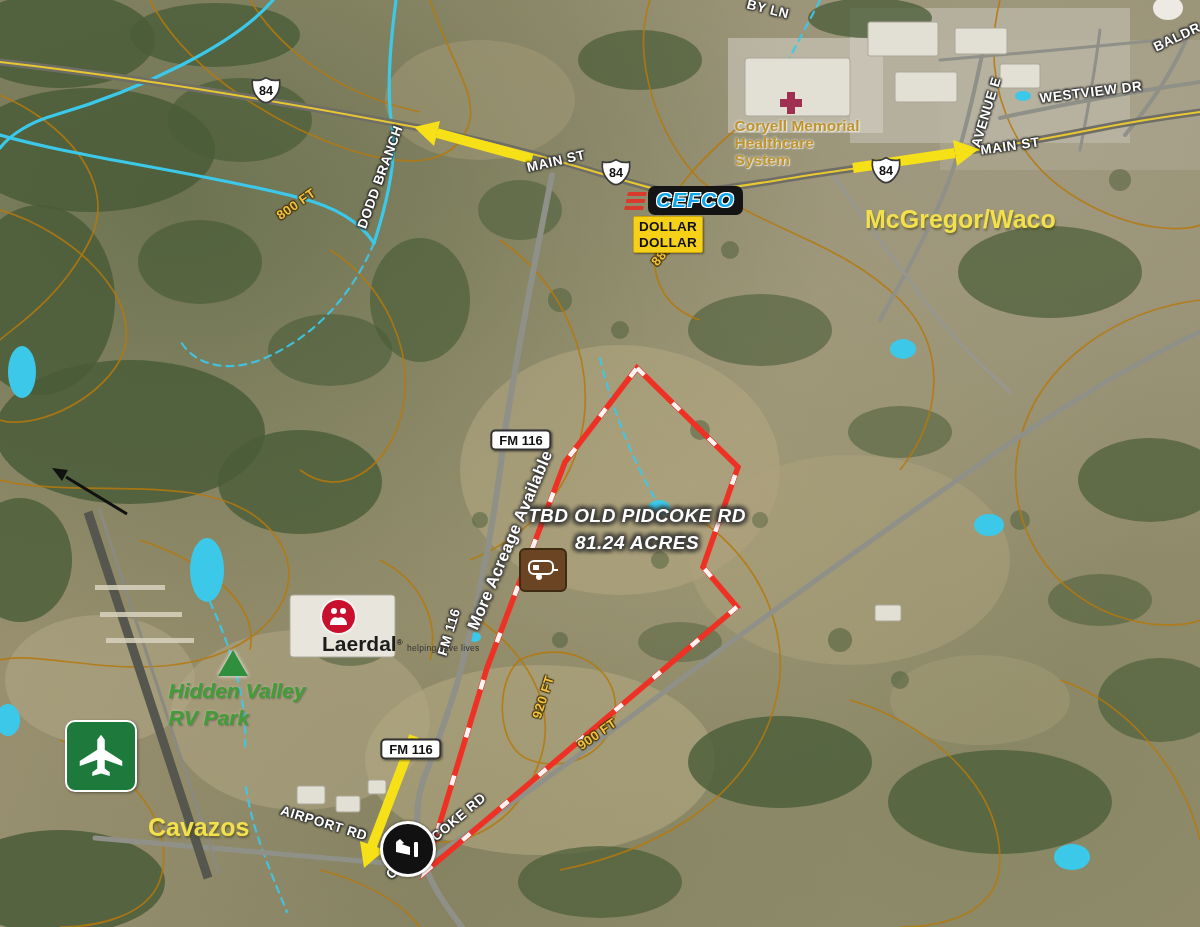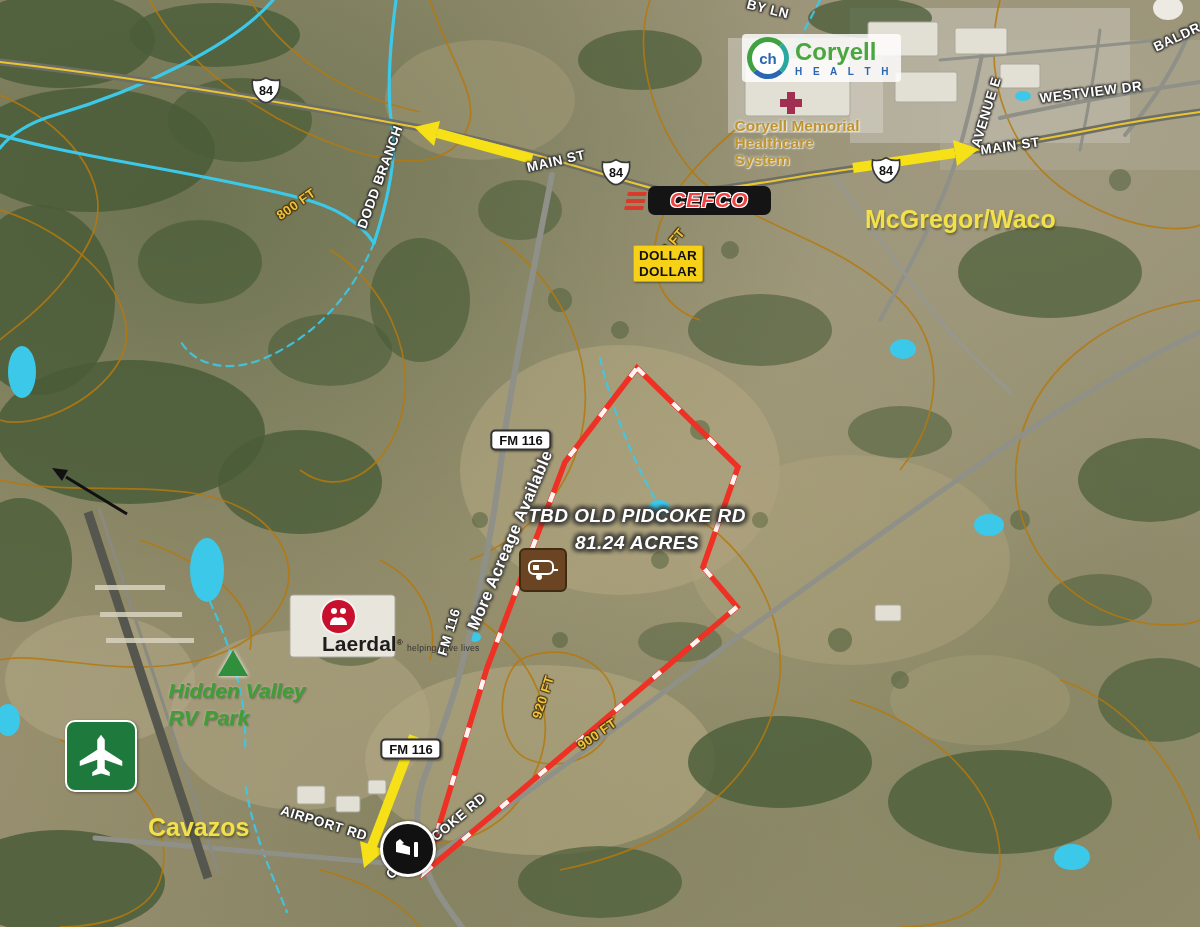--- a/index.html
+++ b/index.html
@@ -28,21 +28,21 @@
     text-shadow:0 0 5px #3a3a38,0 0 5px #3a3a38,2px 2px 4px #3a3a38,-2px -2px 4px #3a3a38,2px -2px 4px #3a3a38,-2px 2px 4px #3a3a38;font-style:italic;}
   .more-lbl{color:#fff;font-weight:700;font-size:16.5px;letter-spacing:.4px;
     text-shadow:1px 1px 3px #333,-1px -1px 3px #333,1px -1px 3px #333,-1px 1px 3px #333;}
   .hv-lbl{color:#3f9e35;font-weight:700;font-style:italic;font-size:21px;text-align:left;line-height:1.3;
     text-shadow:1px 1px 2px rgba(0,0,0,.35),0 0 3px rgba(255,255,255,.35);}
   .cmhs-lbl{color:#bd9430;font-weight:800;font-size:15.5px;text-align:left;line-height:1.1;
     text-shadow:0 0 3px rgba(255,255,255,.85),1px 1px 1px rgba(255,255,255,.6);}
   .cefco{position:absolute;display:flex;align-items:center;}
   .cefco .stripes{display:flex;flex-direction:column;gap:3px;margin-right:3px;transform:skewX(-12deg);}
   .cefco .stripes i{display:block;width:19px;height:4px;background:#d93a2b;border-radius:1px;}
-  .cefco .pill{background:#141414;border-radius:7px;padding:2px 22px 3px;color:#ef4444;font-weight:800;
+  .cefco .pill{background:#141414;border-radius:7px;padding:2px 8px 3px;color:#0ea5e9;font-weight:800;
     font-size:21px;letter-spacing:1px;font-style:italic;
     text-shadow:0 0 1px #fff,1px 1px 0 #fff,-1px -1px 0 #fff,1px -1px 0 #fff,-1px 1px 0 #fff;}
   .dg{position:absolute;background:#f7d117;border:1px solid #caa60a;border-radius:2px;padding:2px 5px;
     color:#111;font-weight:800;font-size:13.5px;line-height:1.15;text-align:center;letter-spacing:.3px;
     box-shadow:1px 1px 2px rgba(0,0,0,.4);}
   .coryell{position:absolute;display:flex;align-items:center;background:rgba(255,255,255,.82);
     border-radius:4px;padding:3px 8px 3px 5px;}
   .coryell .ring{width:32px;height:32px;border-radius:50%;border:5px solid #3fa13f;
     border-right-color:#2ba8a0;border-bottom-color:#2b66b3;display:flex;align-items:center;
     justify-content:center;margin-right:6px;background:#fff;}
@@ -291,34 +291,25 @@
 
   <div class="cefco" style="left:626px;top:186px">
     <span class="stripes">
         <i></i>
         <i></i>
         <i></i>
       </span>
     <span class="pill">CEFCO</span>
   </div>
 
-  <div class="dg" style="left:633px;top:245px">
+  <div class="dg" style="left:633px;top:216px">
     <div>DOLLAR</div>
     <div>DOLLAR</div>
   </div>
 
-  <div class="coryell" style="left:742px;top:34px">
-    <span class="ring">
-        <span>ch</span>
-      </span>
-    <span class="words">
-      <span class="name">Coryell</span>
-      <span class="health">H E A L T H</span>
-    </span>
-  </div>
 
   <span class="cross" style="left:791px;top:103px"></span>
   <div class="lbl cmhs-lbl" style="left:797px;top:143px">
     <div>Coryell Memorial</div>
     <div>Healthcare</div>
     <div>System</div>
   </div>
 
   <div class="laerdal" style="left:322px;top:600px">
     <span class="dot">

